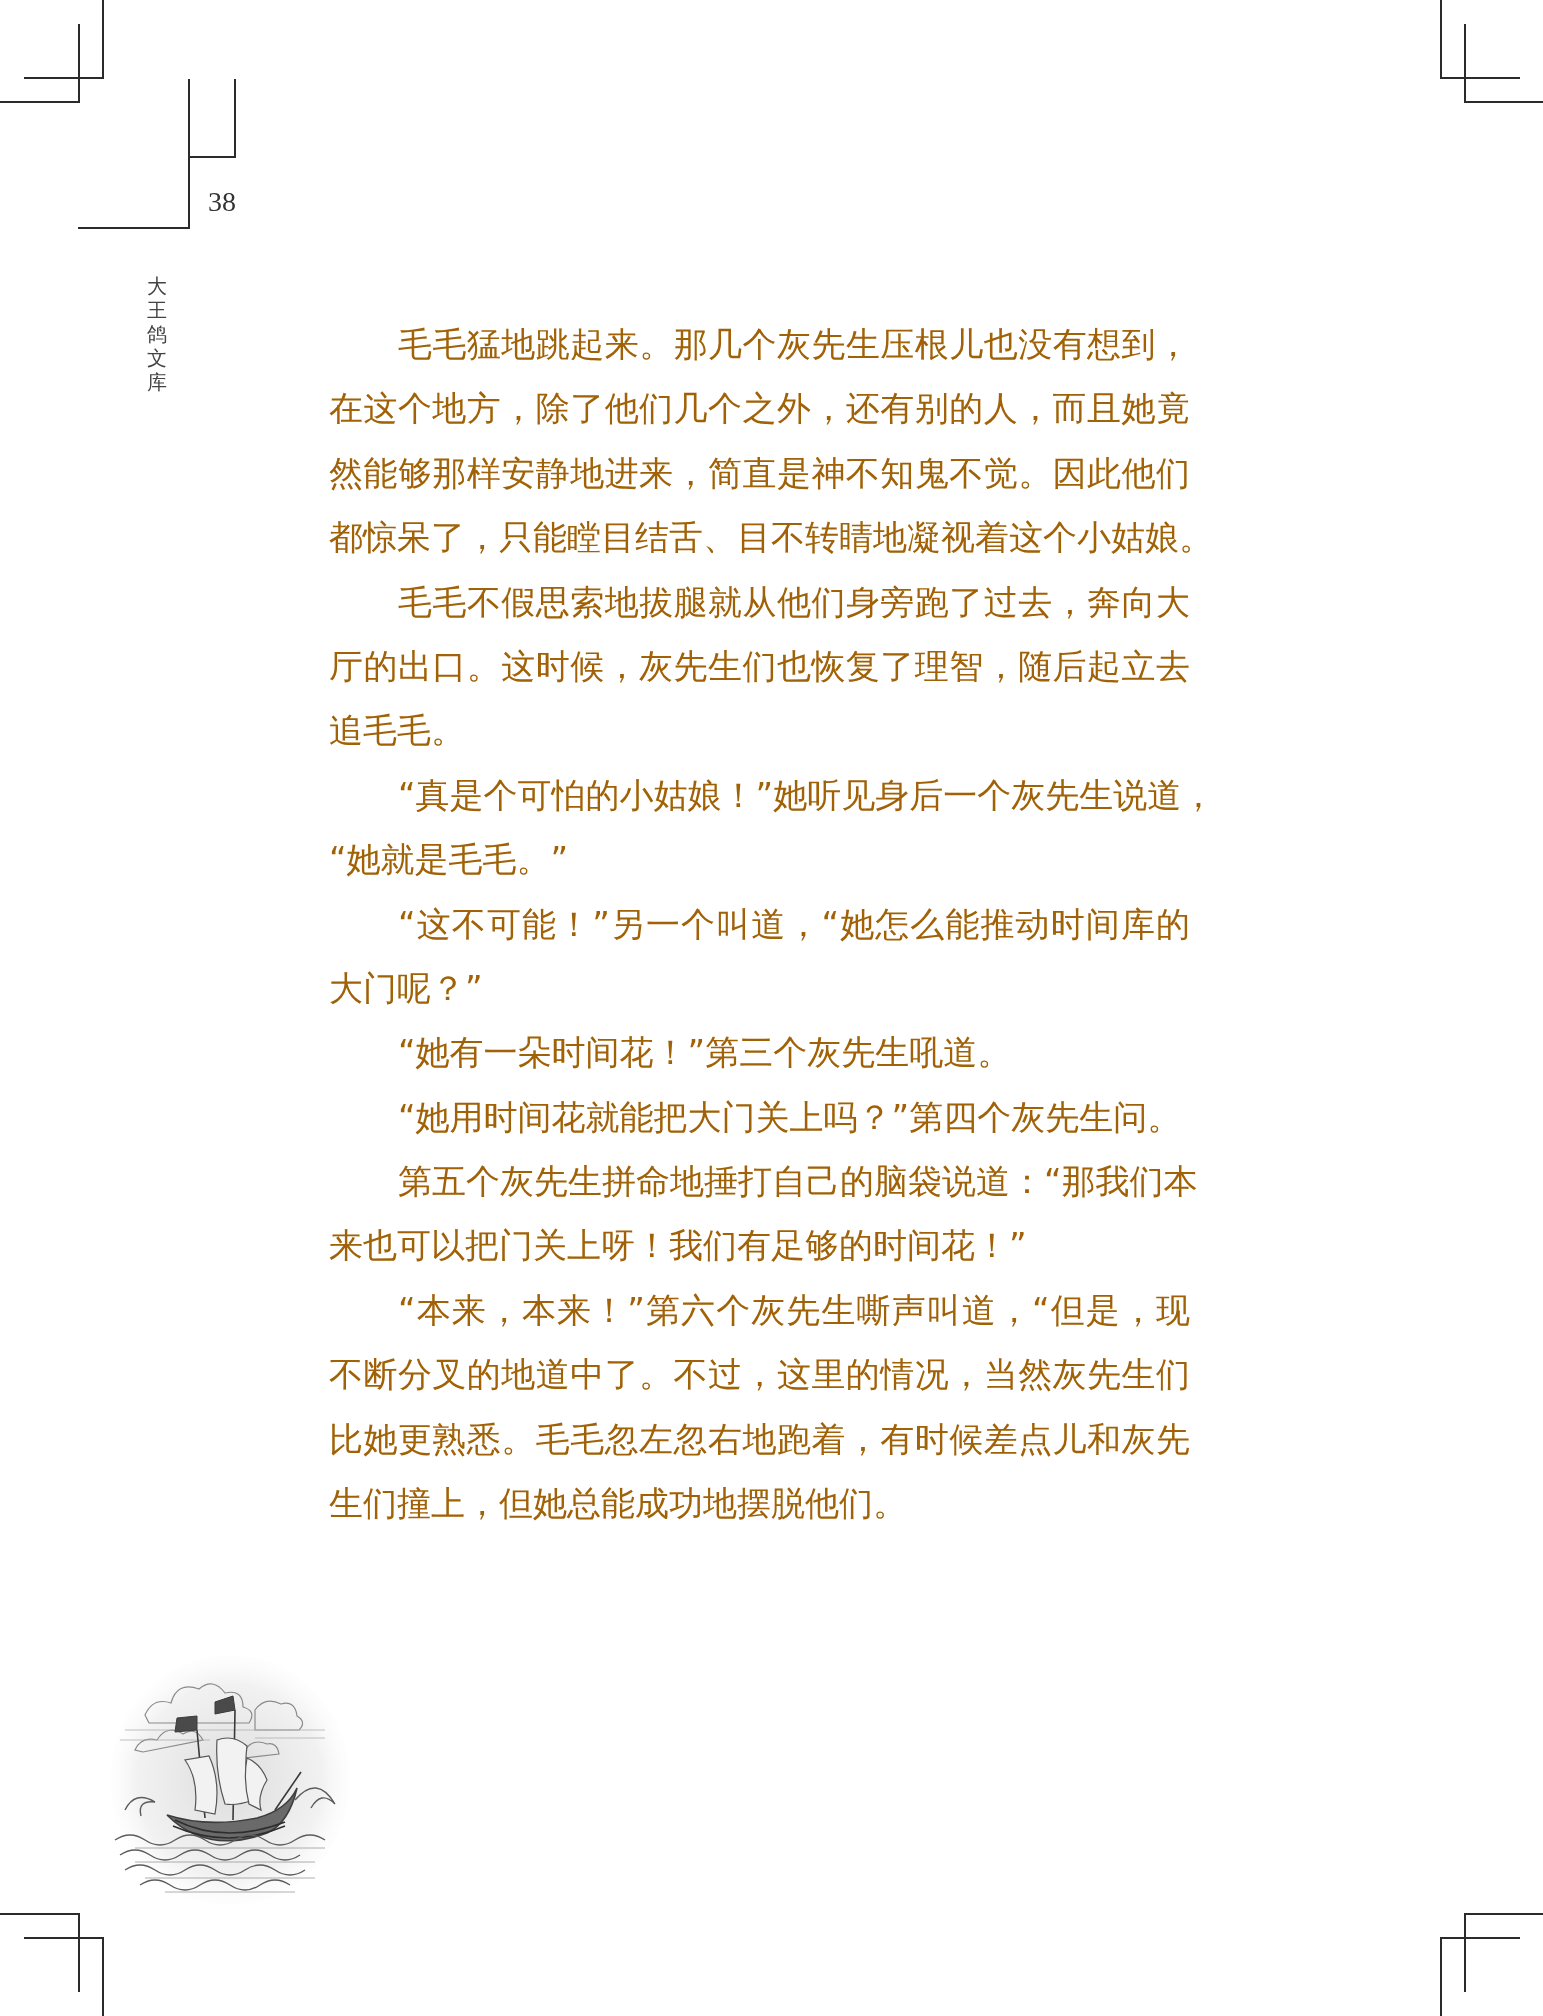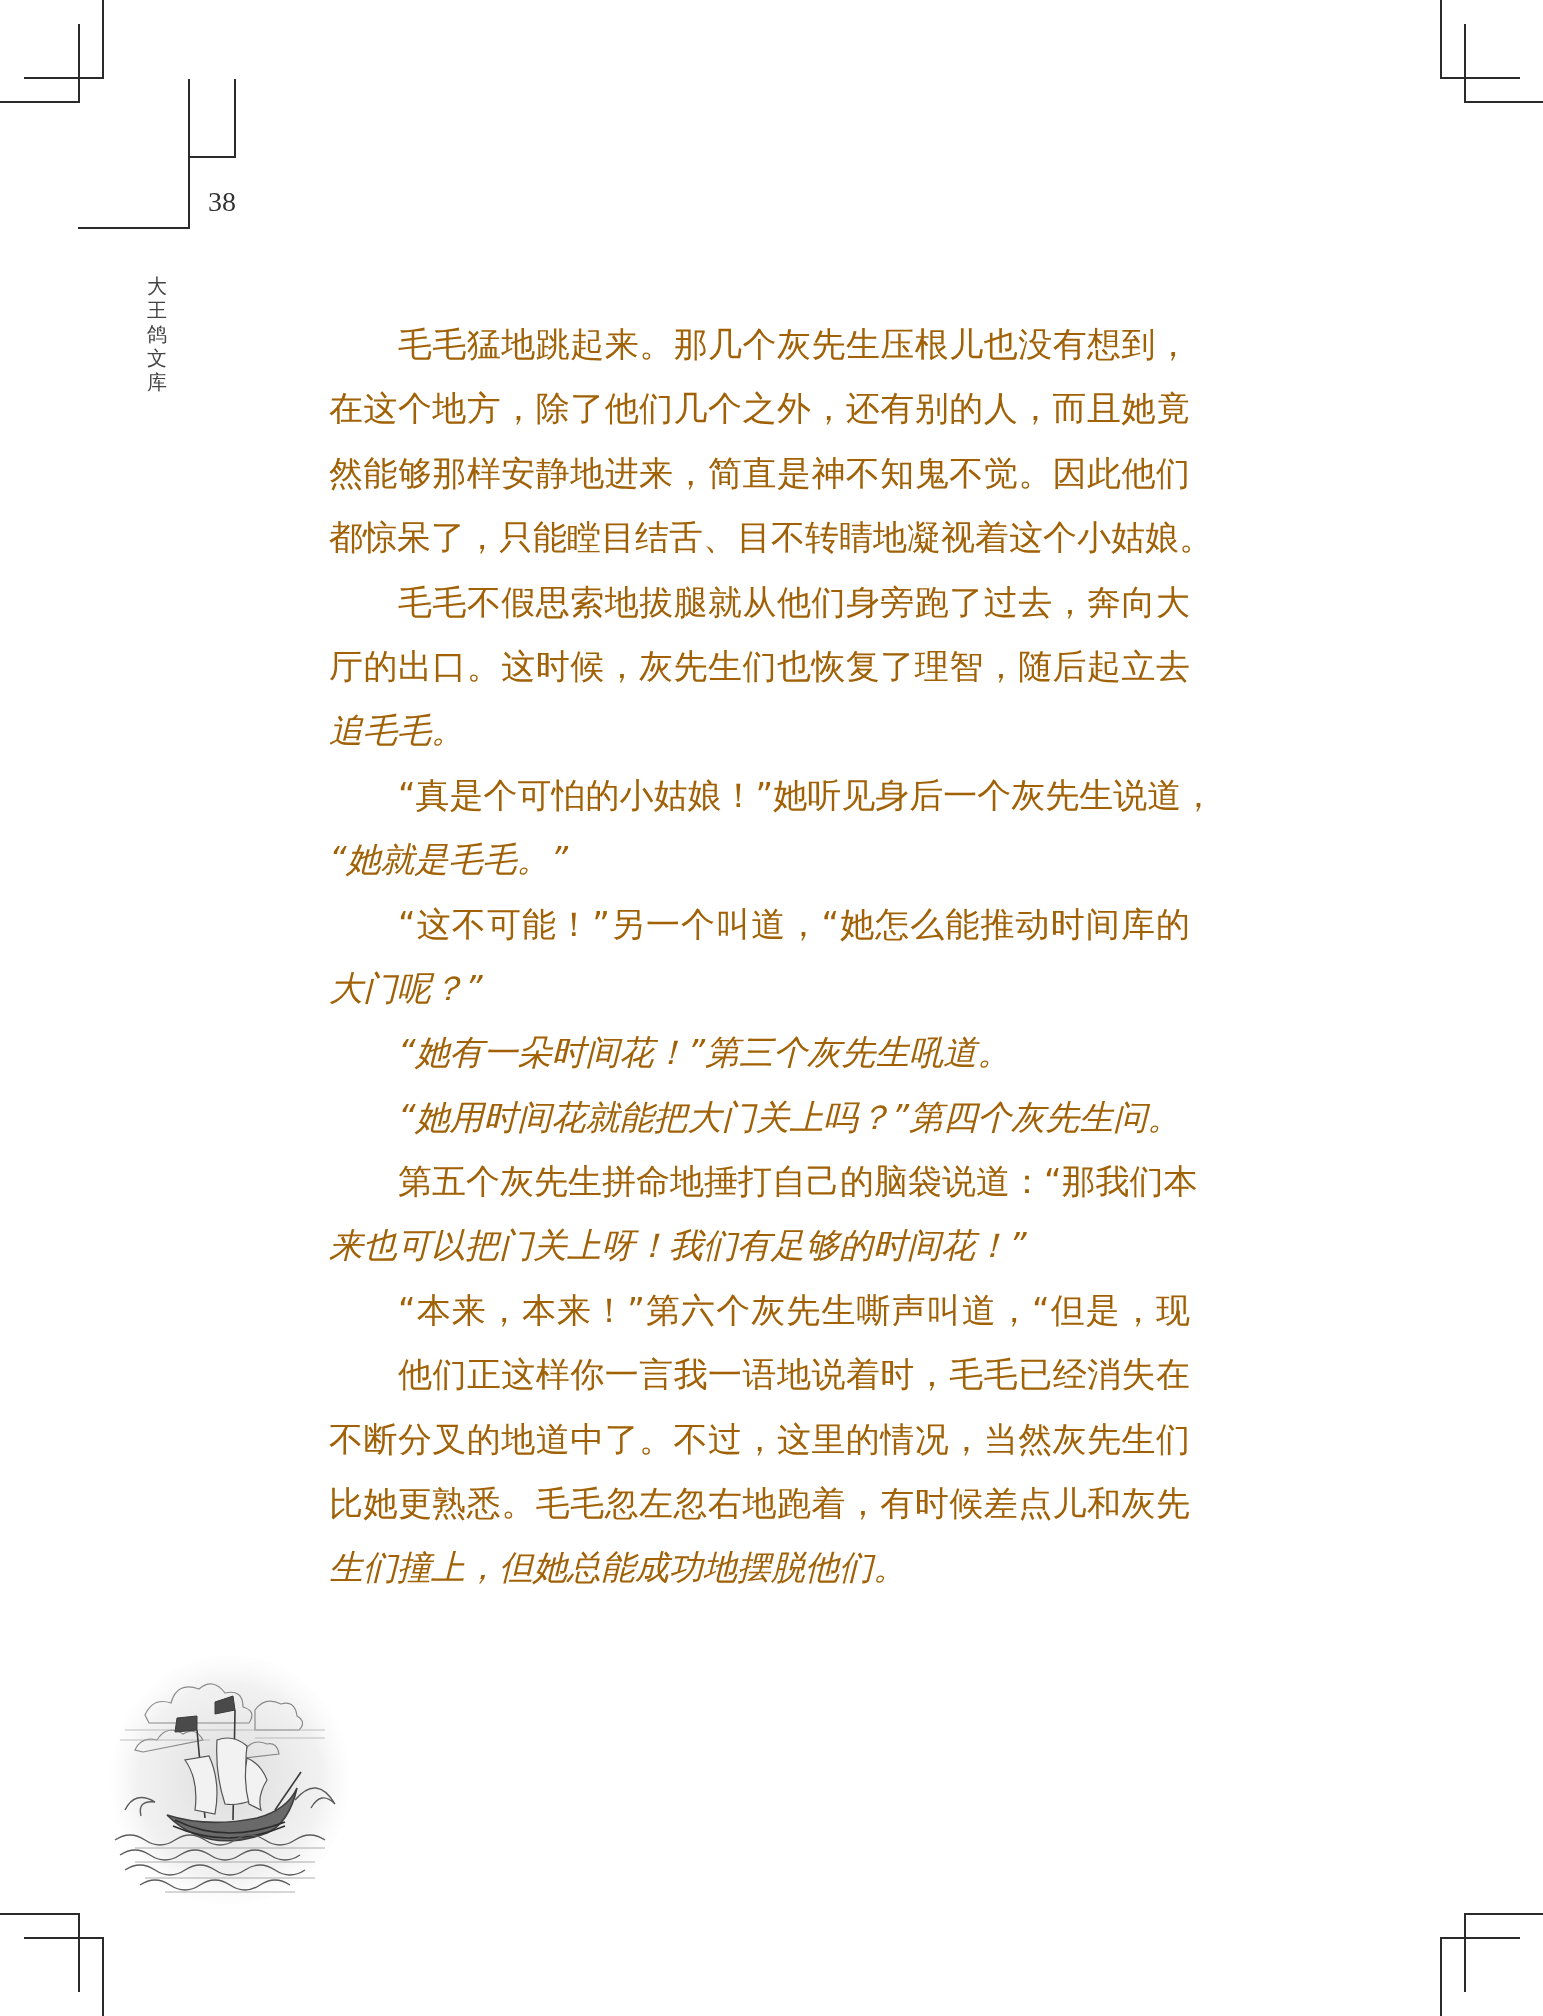--- a/index.html
+++ b/index.html
@@ -56,21 +56,21 @@
     height: 64.4px;
     line-height: 64.4px;
     font-size: 34px;
     white-space: nowrap;
     color: #a16207;
     text-align: justify;
     text-align-last: justify;
     overflow: visible;
   }
   .text-line.indent { padding-left: 69px; }
-  .text-line.last { text-align-last: left; font-style: italic; }
+  .text-line.last { text-align-last: left; }
 
   .illustration {
     position: absolute;
     left: 105px;
     top: 1640px;
     width: 250px;
     height: 270px;
   }
 </style>
 </head>
@@ -121,21 +121,20 @@
   <span class="text-line last">追毛毛。</span>
   <span class="text-line indent">“真是个可怕的小姑娘！”她听见身后一个灰先生说道，</span>
   <span class="text-line last">“她就是毛毛。”</span>
   <span class="text-line indent">“这不可能！”另一个叫道，“她怎么能推动时间库的</span>
   <span class="text-line last">大门呢？”</span>
   <span class="text-line indent last">“她有一朵时间花！”第三个灰先生吼道。</span>
   <span class="text-line indent last">“她用时间花就能把大门关上吗？”第四个灰先生问。</span>
   <span class="text-line indent">第五个灰先生拼命地捶打自己的脑袋说道：“那我们本</span>
   <span class="text-line last">来也可以把门关上呀！我们有足够的时间花！”</span>
   <span class="text-line indent">“本来，本来！”第六个灰先生嘶声叫道，“但是，现</span>
-  <span class="text-line indent">他们正这样你一言我一语地说着时，毛毛已经消失在</span>
   <span class="text-line">不断分叉的地道中了。不过，这里的情况，当然灰先生们</span>
   <span class="text-line">比她更熟悉。毛毛忽左忽右地跑着，有时候差点儿和灰先</span>
   <span class="text-line last">生们撞上，但她总能成功地摆脱他们。</span>
 </div>
 
 <div class="illustration">
   <svg width="250" height="270" viewBox="0 0 250 270" xmlns="http://www.w3.org/2000/svg">
     <defs>
       <radialGradient id="fade" cx="50%" cy="50%" r="55%">
         <stop offset="0%" stop-color="#bdbdbd" stop-opacity="0.55"></stop>

